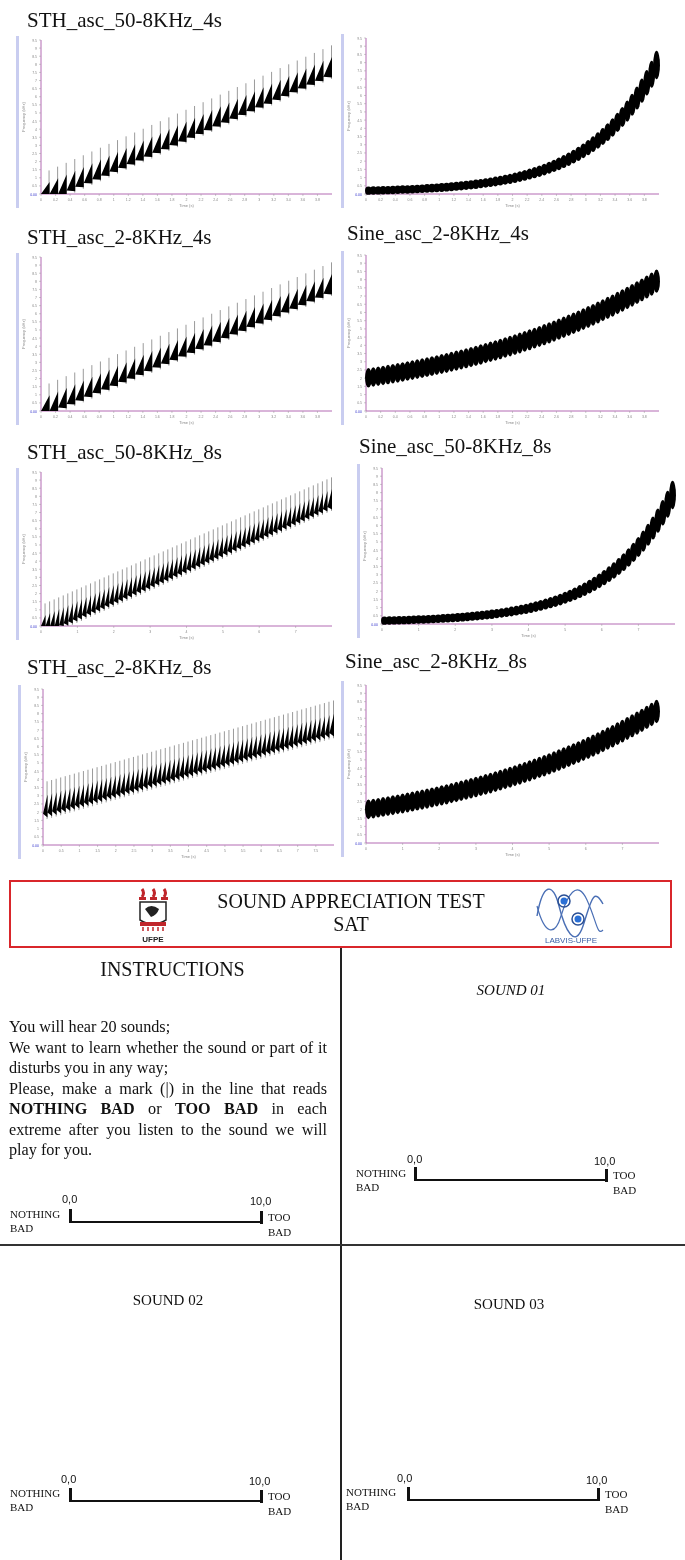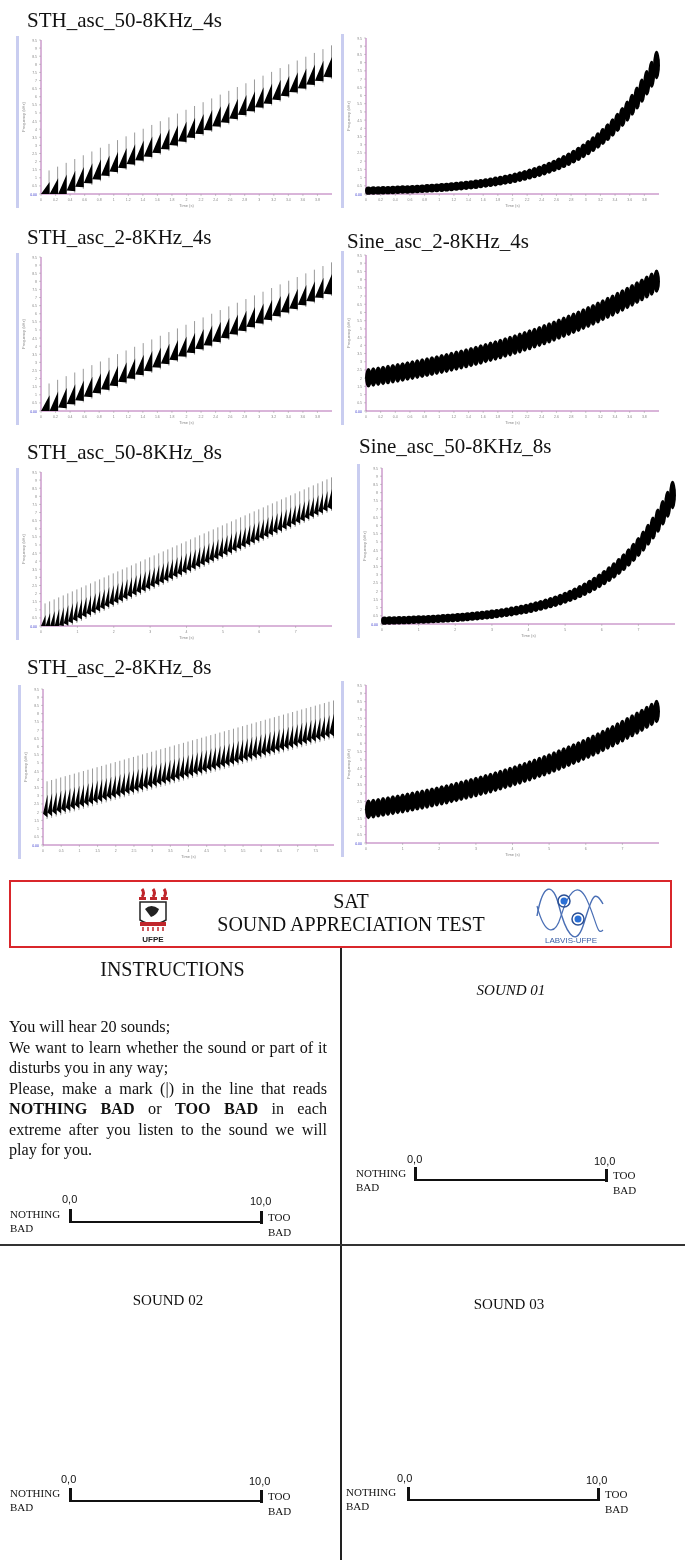--- a/index.html
+++ b/index.html
@@ -424,21 +424,21 @@
         <line x1="278.2647058823529" y1="24.034303405572757" x2="278.2647058823529" y2="57.59009287925697" stroke="#555" stroke-width="0.6"></line>
         <line x1="286.8235294117647" y1="20.3630959752322" x2="286.8235294117647" y2="53.91888544891641" stroke="#555" stroke-width="0.6"></line>
         <line x1="295.38235294117646" y1="16.69188854489164" x2="295.38235294117646" y2="50.247678018575854" stroke="#555" stroke-width="0.6"></line>
         <line x1="303.94117647058823" y1="13.020681114551081" x2="303.94117647058823" y2="46.576470588235296" stroke="#555" stroke-width="0.6"></line>
         <line x1="312.5" y1="9.349473684210523" x2="312.5" y2="42.90526315789474" stroke="#555" stroke-width="0.6"></line>
         <path d="M22,158 L30.558823529411764,142.17089783281733 L30.558823529411764,158 Z M30.558823529411764,158 L39.11764705882353,138.49969040247677 L39.11764705882353,158 Z M39.11764705882353,154.54811145510837 L47.6764705882353,134.82848297213621 L47.6764705882353,155.25374613003095 Z M47.6764705882353,150.8769040247678 L56.23529411764706,131.15727554179568 L56.23529411764706,151.58253869969042 Z M56.23529411764706,147.20569659442725 L64.79411764705883,127.48606811145511 L64.79411764705883,147.91133126934986 Z M64.79411764705883,143.5344891640867 L73.3529411764706,123.81486068111455 L73.3529411764706,144.2401238390093 Z M73.3529411764706,139.86328173374613 L81.91176470588235,120.143653250774 L81.91176470588235,140.56891640866874 Z M81.91176470588235,136.19207430340558 L90.47058823529412,116.47244582043342 L90.47058823529412,136.89770897832818 Z M90.47058823529412,132.52086687306502 L99.02941176470588,112.80123839009289 L99.02941176470588,133.22650154798762 Z M99.02941176470588,128.84965944272446 L107.58823529411765,109.13003095975233 L107.58823529411765,129.55529411764707 Z M107.58823529411765,125.1784520123839 L116.14705882352942,105.45882352941177 L116.14705882352942,125.8840866873065 Z M116.14705882352942,121.50724458204334 L124.70588235294119,101.78761609907122 L124.70588235294119,122.21287925696595 Z M124.70588235294119,117.83603715170278 L133.26470588235293,98.11640866873066 L133.26470588235293,118.54167182662539 Z M133.26470588235293,114.16482972136222 L141.8235294117647,94.4452012383901 L141.8235294117647,114.87046439628483 Z M141.8235294117647,110.49362229102167 L150.38235294117646,90.77399380804954 L150.38235294117646,111.19925696594427 Z M150.38235294117646,106.8224148606811 L158.94117647058823,87.10278637770898 L158.94117647058823,107.52804953560371 Z M158.94117647058823,103.15120743034055 L167.5,83.43157894736841 L167.5,103.85684210526315 Z M167.5,99.47999999999999 L176.05882352941177,79.76037151702786 L176.05882352941177,100.18563467492261 Z M176.05882352941177,95.80879256965946 L184.61764705882354,76.0891640866873 L184.61764705882354,96.51442724458205 Z M184.61764705882354,92.13758513931889 L193.1764705882353,72.41795665634675 L193.1764705882353,92.84321981424148 Z M193.1764705882353,88.46637770897833 L201.73529411764707,68.74674922600619 L201.73529411764707,89.17201238390092 Z M201.73529411764707,84.79517027863777 L210.29411764705884,65.07554179566563 L210.29411764705884,85.50080495356036 Z M210.29411764705884,81.12396284829721 L218.8529411764706,61.40433436532507 L218.8529411764706,81.8295975232198 Z M218.8529411764706,77.45275541795667 L227.41176470588238,57.73312693498451 L227.41176470588238,78.15839009287926 Z M227.41176470588238,73.78154798761611 L235.97058823529414,54.06191950464395 L235.97058823529414,74.4871826625387 Z M235.97058823529414,70.11034055727555 L244.52941176470586,50.39071207430342 L244.52941176470586,70.81597523219816 Z M244.52941176470586,66.43913312693499 L253.08823529411762,46.719504643962864 L253.08823529411762,67.1447678018576 Z M253.08823529411762,62.76792569659443 L261.6470588235294,43.048297213622305 L261.6470588235294,63.47356037151704 Z M261.6470588235294,59.09671826625387 L270.20588235294116,39.37708978328175 L270.20588235294116,59.80235294117648 Z M270.20588235294116,55.425510835913315 L278.7647058823529,35.70588235294119 L278.7647058823529,56.13114551083592 Z M278.7647058823529,51.754303405572756 L287.3235294117647,32.03467492260063 L287.3235294117647,52.45993808049536 Z M287.3235294117647,48.0830959752322 L295.88235294117646,28.36346749226007 L295.88235294117646,48.788730650154804 Z M295.88235294117646,44.41188854489164 L304.44117647058823,24.692260061919512 L304.44117647058823,45.117523219814245 Z M304.44117647058823,40.74068111455108 L313,21.021052631578954 L313,41.44631578947369 Z " fill="#000"></path>
       </svg>
   </div>
 </div>
 <div class="chart-cell" style="left:340px;top:215px;height:210px;">
-  <div class="chart-title" style="left:7px;top:6px;margin-top:8px;">Sine_asc_2-8KHz_4s</div>
+  <div class="chart-title" style="left:7px;top:6px;">Sine_asc_2-8KHz_4s</div>
   <div class="plot" style="left:1px;top:36px;width:322px;height:174px;">
     <svg class="js-plot" width="319" height="174">
         <line x1="22" y1="4" x2="22" y2="160" stroke="#b36bb3" stroke-width="1"></line>
         <line x1="22" y1="160" x2="315" y2="160" stroke="#b36bb3" stroke-width="1"></line>
         <line x1="20" y1="160" x2="22" y2="160" stroke="#999" stroke-width="0.5"></line>
         <text x="18" y="161.5" font-size="3.5" text-anchor="end" fill="#33c" font-family="Liberation Sans, sans-serif">0.00</text>
         <line x1="20" y1="151.78947368421052" x2="22" y2="151.78947368421052" stroke="#999" stroke-width="0.5"></line>
         <text x="18" y="153.28947368421052" font-size="3.5" text-anchor="end" fill="#888" font-family="Liberation Sans, sans-serif">0.5</text>
         <line x1="20" y1="143.57894736842104" x2="22" y2="143.57894736842104" stroke="#999" stroke-width="0.5"></line>
         <text x="18" y="145.07894736842104" font-size="3.5" text-anchor="end" fill="#888" font-family="Liberation Sans, sans-serif">1</text>
@@ -984,20 +984,21 @@
         <line x1="294.3125" y1="20.626315789473665" x2="294.3125" y2="58.394736842105274" stroke="#555" stroke-width="0.6"></line>
         <line x1="298.859375" y1="19.343421052631555" x2="298.859375" y2="57.111842105263165" stroke="#555" stroke-width="0.6"></line>
         <line x1="303.40625" y1="18.060526315789474" x2="303.40625" y2="55.828947368421055" stroke="#555" stroke-width="0.6"></line>
         <line x1="307.953125" y1="16.777631578947364" x2="307.953125" y2="54.546052631578945" stroke="#555" stroke-width="0.6"></line>
         <line x1="312.5" y1="15.494736842105254" x2="312.5" y2="53.263157894736835" stroke="#555" stroke-width="0.6"></line>
         <path d="M22,128.8 L26.546875,109.45394736842105 L26.546875,132.44342105263158 Z M26.546875,127.5171052631579 L31.09375,108.17105263157895 L31.09375,131.16052631578947 Z M31.09375,126.23421052631579 L35.640625,106.88815789473685 L35.640625,129.87763157894736 Z M35.640625,124.95131578947368 L40.1875,105.60526315789474 L40.1875,128.59473684210525 Z M40.1875,123.66842105263157 L44.734375,104.32236842105263 L44.734375,127.31184210526317 Z M44.734375,122.38552631578948 L49.28125,103.03947368421052 L49.28125,126.02894736842106 Z M49.28125,121.10263157894737 L53.828125,101.75657894736841 L53.828125,124.74605263157895 Z M53.828125,119.81973684210527 L58.375,100.47368421052632 L58.375,123.46315789473684 Z M58.375,118.53684210526316 L62.921875,99.19078947368422 L62.921875,122.18026315789473 Z M62.921875,117.25394736842105 L67.46875,97.90789473684211 L67.46875,120.89736842105262 Z M67.46875,115.97105263157894 L72.015625,96.625 L72.015625,119.61447368421054 Z M72.015625,114.68815789473685 L76.5625,95.34210526315789 L76.5625,118.33157894736843 Z M76.5625,113.40526315789474 L81.109375,94.05921052631578 L81.109375,117.04868421052632 Z M81.109375,112.12236842105264 L85.65625,92.77631578947368 L85.65625,115.76578947368421 Z M85.65625,110.83947368421053 L90.203125,91.49342105263158 L90.203125,114.4828947368421 Z M90.203125,109.55657894736842 L94.75,90.21052631578948 L94.75,113.2 Z M94.75,108.27368421052631 L99.296875,88.92763157894737 L99.296875,111.9171052631579 Z M99.296875,106.9907894736842 L103.84375,87.64473684210526 L103.84375,110.6342105263158 Z M103.84375,105.7078947368421 L108.390625,86.36184210526316 L108.390625,109.35131578947369 Z M108.390625,104.425 L112.9375,85.07894736842105 L112.9375,108.06842105263158 Z M112.9375,103.1421052631579 L117.484375,83.79605263157895 L117.484375,106.78552631578947 Z M117.484375,101.85921052631579 L122.03125,82.51315789473684 L122.03125,105.50263157894736 Z M122.03125,100.57631578947368 L126.578125,81.23026315789473 L126.578125,104.21973684210526 Z M126.578125,99.29342105263157 L131.125,79.94736842105263 L131.125,102.93684210526315 Z M131.125,98.01052631578946 L135.671875,78.66447368421052 L135.671875,101.65394736842106 Z M135.671875,96.72763157894738 L140.21875,77.38157894736842 L140.21875,100.37105263157895 Z M140.21875,95.44473684210527 L144.765625,76.09868421052632 L144.765625,99.08815789473684 Z M144.765625,94.16184210526315 L149.3125,74.81578947368422 L149.3125,97.80526315789473 Z M149.3125,92.87894736842104 L153.859375,73.53289473684211 L153.859375,96.52236842105262 Z M153.859375,91.59605263157894 L158.40625,72.25 L158.40625,95.23947368421052 Z M158.40625,90.31315789473683 L162.953125,70.96710526315789 L162.953125,93.95657894736843 Z M162.953125,89.03026315789474 L167.5,69.68421052631578 L167.5,92.67368421052632 Z M167.5,87.74736842105263 L172.046875,68.40131578947368 L172.046875,91.39078947368422 Z M172.046875,86.46447368421052 L176.59375,67.11842105263158 L176.59375,90.10789473684211 Z M176.59375,85.18157894736842 L181.140625,65.83552631578948 L181.140625,88.825 Z M181.140625,83.89868421052631 L185.6875,64.55263157894737 L185.6875,87.54210526315791 Z M185.6875,82.6157894736842 L190.234375,63.269736842105274 L190.234375,86.2592105263158 Z M190.234375,81.33289473684209 L194.78125,61.986842105263165 L194.78125,84.97631578947369 Z M194.78125,80.04999999999998 L199.328125,60.703947368421055 L199.328125,83.69342105263158 Z M199.328125,78.76710526315789 L203.875,59.421052631578945 L203.875,82.41052631578948 Z M203.875,77.48421052631578 L208.421875,58.138157894736835 L208.421875,81.12763157894737 Z M208.421875,76.20131578947368 L212.96875,56.855263157894726 L212.96875,79.84473684210526 Z M212.96875,74.91842105263157 L217.515625,55.57236842105263 L217.515625,78.56184210526317 Z M217.515625,73.63552631578948 L222.0625,54.28947368421052 L222.0625,77.27894736842106 Z M222.0625,72.35263157894737 L226.609375,53.006578947368425 L226.609375,75.99605263157896 Z M226.609375,71.06973684210526 L231.15625,51.723684210526315 L231.15625,74.71315789473685 Z M231.15625,69.78684210526315 L235.703125,50.44078947368422 L235.703125,73.43026315789474 Z M235.703125,68.50394736842104 L240.25,49.15789473684211 L240.25,72.14736842105263 Z M240.25,67.22105263157894 L244.796875,47.875 L244.796875,70.86447368421052 Z M244.796875,65.93815789473683 L249.34375,46.59210526315789 L249.34375,69.58157894736843 Z M249.34375,64.65526315789474 L253.890625,45.30921052631578 L253.890625,68.29868421052632 Z M253.890625,63.37236842105263 L258.4375,44.026315789473685 L258.4375,67.01578947368422 Z M258.4375,62.08947368421053 L262.984375,42.743421052631575 L262.984375,65.73289473684211 Z M262.984375,60.80657894736842 L267.53125,41.46052631578948 L267.53125,64.45000000000002 Z M267.53125,59.52368421052631 L272.078125,40.17763157894737 L272.078125,63.16710526315791 Z M272.078125,58.2407894736842 L276.625,38.894736842105274 L276.625,61.8842105263158 Z M276.625,56.95789473684209 L281.171875,37.611842105263165 L281.171875,60.60131578947369 Z M281.171875,55.67499999999998 L285.71875,36.328947368421055 L285.71875,59.31842105263158 Z M285.71875,54.39210526315789 L290.265625,35.046052631578945 L290.265625,58.03552631578947 Z M290.265625,53.10921052631578 L294.8125,33.763157894736835 L294.8125,56.75263157894737 Z M294.8125,51.82631578947368 L299.359375,32.480263157894726 L299.359375,55.46973684210526 Z M299.359375,50.54342105263157 L303.90625,31.19736842105263 L303.90625,54.18684210526317 Z M303.90625,49.26052631578948 L308.453125,29.91447368421052 L308.453125,52.90394736842106 Z M308.453125,47.97763157894737 L313,28.63157894736844 L313,51.62105263157896 Z " fill="#000"></path>
       </svg>
   </div>
 </div>
 <div class="chart-cell" style="left:340px;top:645px;height:215px;">
+  <div class="chart-title" style="left:5px;top:4px;">Sine_asc_2-8KHz_8s</div>
   <div class="plot" style="left:1px;top:36px;width:322px;height:176px;">
     <svg class="js-plot" width="319" height="176">
         <line x1="22" y1="4" x2="22" y2="162" stroke="#b36bb3" stroke-width="1"></line>
         <line x1="22" y1="162" x2="315" y2="162" stroke="#b36bb3" stroke-width="1"></line>
         <line x1="20" y1="162" x2="22" y2="162" stroke="#999" stroke-width="0.5"></line>
         <text x="18" y="163.5" font-size="3.5" text-anchor="end" fill="#33c" font-family="Liberation Sans, sans-serif">0.00</text>
         <line x1="20" y1="153.68421052631578" x2="22" y2="153.68421052631578" stroke="#999" stroke-width="0.5"></line>
         <text x="18" y="155.18421052631578" font-size="3.5" text-anchor="end" fill="#888" font-family="Liberation Sans, sans-serif">0.5</text>
         <line x1="20" y1="145.3684210526316" x2="22" y2="145.3684210526316" stroke="#999" stroke-width="0.5"></line>
         <text x="18" y="146.8684210526316" font-size="3.5" text-anchor="end" fill="#888" font-family="Liberation Sans, sans-serif">1</text>
@@ -1125,22 +1126,22 @@
       <rect x="14" y="10" width="7" height="3" fill="#c0262b"></rect>
       <rect x="25" y="10" width="7" height="3" fill="#c0262b"></rect>
       <path d="M4 15 h26 v18 q-13 8 -26 0 z" fill="#fff" stroke="#222" stroke-width="1.5"></path>
       <path d="M9 22 q6 -6 14 0 q-2 6 -8 8 z" fill="#222"></path>
       <rect x="4" y="35" width="26" height="4" fill="#c0262b"></rect>
       <path d="M7 40 v4 M12 40 v4 M17 40 v4 M22 40 v4 M27 40 v4" stroke="#c0262b" stroke-width="1.5"></path>
       <text x="17" y="55" font-size="8" text-anchor="middle" font-family="Liberation Sans, sans-serif" font-weight="bold" fill="#222">UFPE</text>
     </svg>
   </div>
   <div class="sat-title">
+    <div>SOUND APPRECIATION TEST</div>
     <div>SAT</div>
-    <div>SOUND APPRECIATION TEST</div>
   </div>
   <div class="logo-labvis">
     <svg width="80" height="60" viewBox="0 0 80 60">
       <path d="M6 30 C12 -4 22 -4 28 20 S44 64 52 40 S62 0 72 18" stroke="#4a6fb5" stroke-width="1.4" fill="none"></path>
       <path d="M6 20 C14 50 24 50 30 30 S46 -8 56 14 S66 50 72 44" stroke="#4a6fb5" stroke-width="1.2" fill="none"></path>
       <circle cx="33" cy="15" r="6" fill="none" stroke="#2a4f95" stroke-width="1.5"></circle>
       <circle cx="33" cy="15" r="3.5" fill="#2a6fd5"></circle>
       <circle cx="47" cy="33" r="6" fill="none" stroke="#2a4f95" stroke-width="1.5"></circle>
       <circle cx="47" cy="33" r="3.5" fill="#2a6fd5"></circle>
       <text x="40" y="57" font-size="8" text-anchor="middle" font-family="Liberation Sans, sans-serif" fill="#3a5fa5">LABVIS-UFPE</text>

